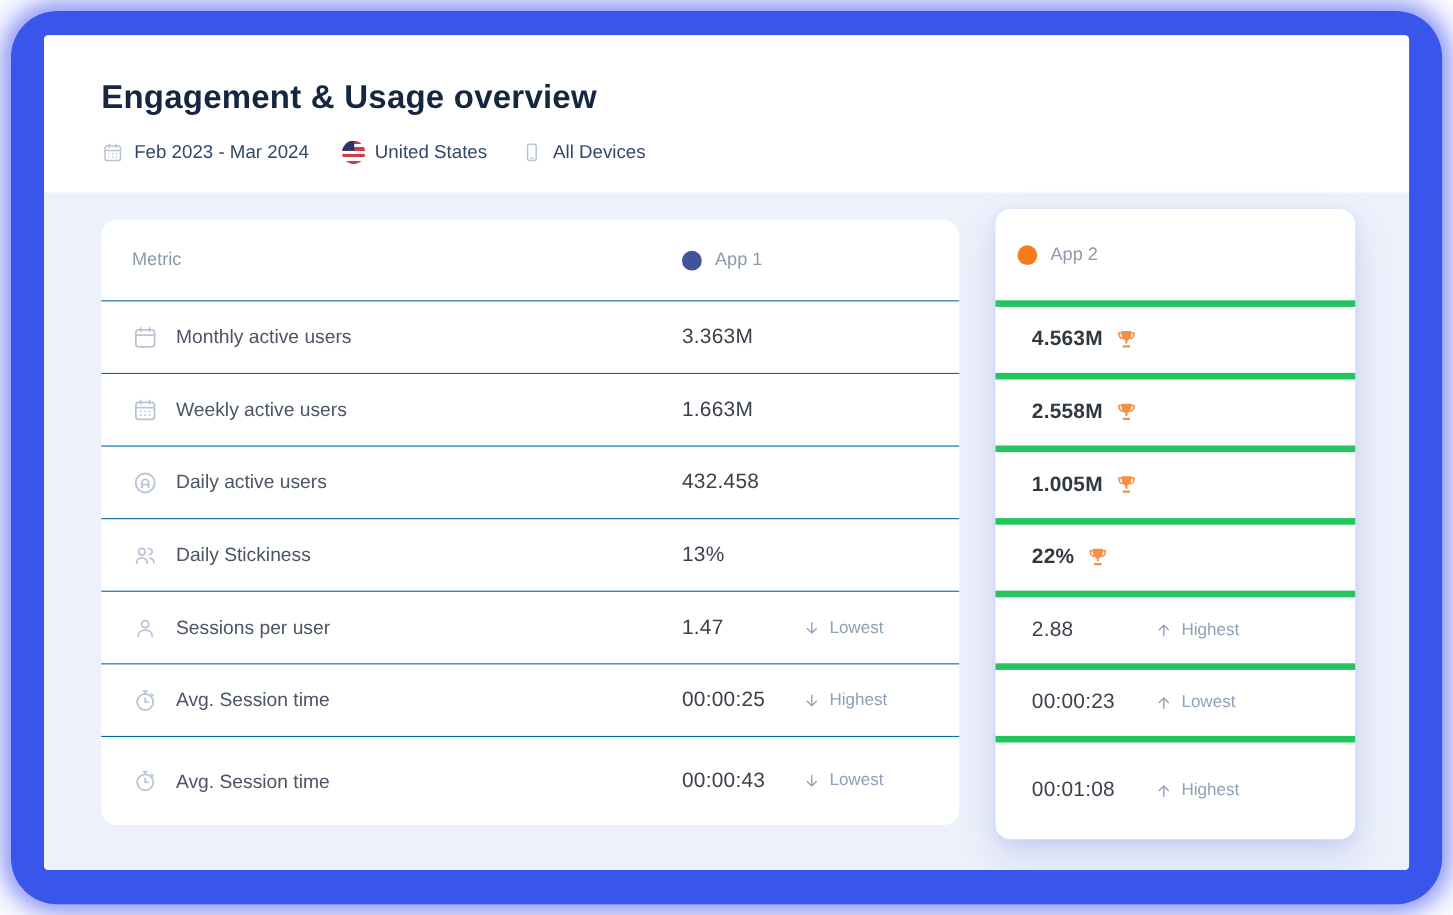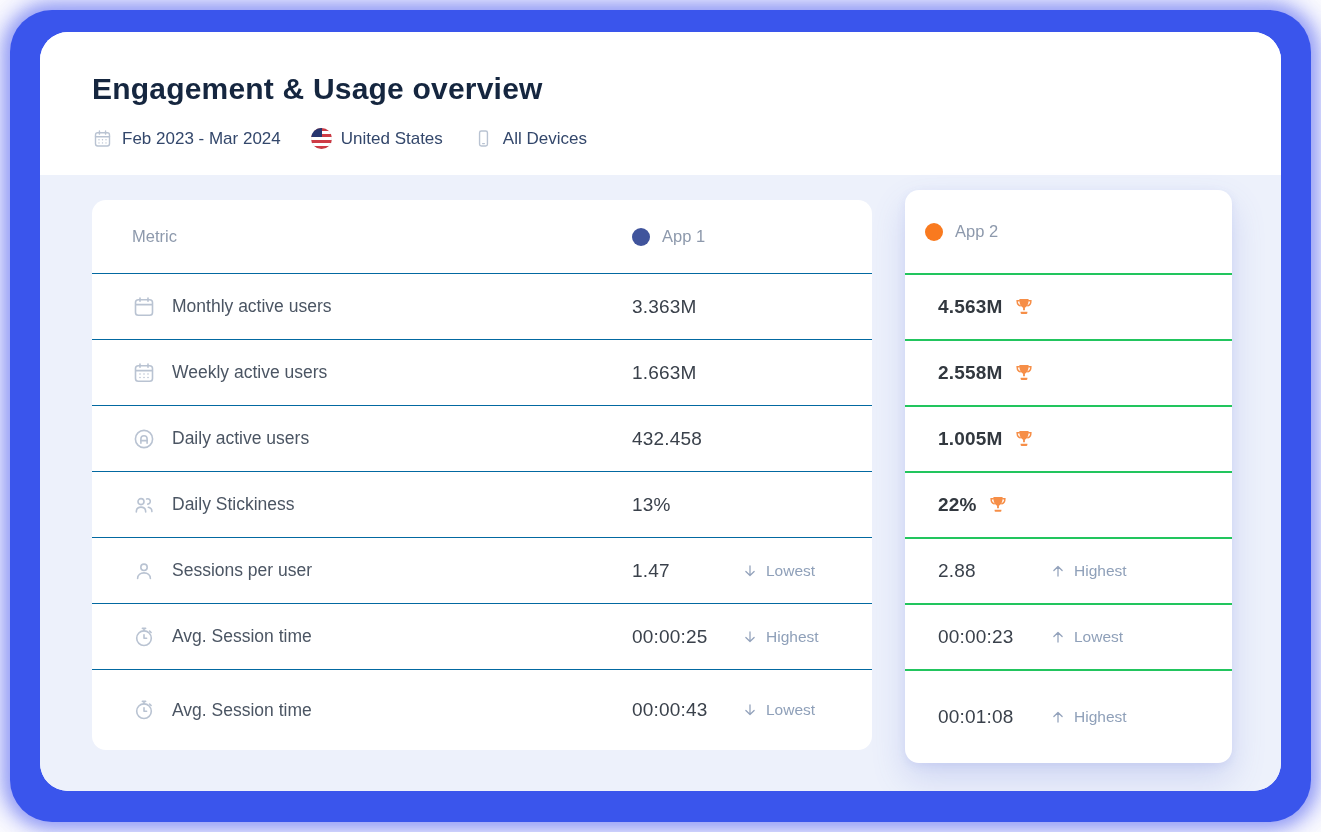--- a/index.html
+++ b/index.html
@@ -9,21 +9,21 @@
     font-family:"Liberation Sans","DejaVu Sans",sans-serif;
     -webkit-font-smoothing:antialiased;
   }
   .frame{
     position:absolute;inset:10px;border-radius:42px;
     background:#3A55EC;
     box-shadow:0 0 16px 7px rgba(80,95,240,.50), 0 0 34px 14px rgba(110,120,245,.28);
   }
   .page{
     position:absolute;left:40px;top:32px;width:1241px;height:759px;
-    background:#fff;border-radius:28px;overflow:hidden;
+    background:#fff;border-radius:4px;overflow:hidden;
   }
   .header{position:absolute;left:0;top:0;right:0;height:143px;background:#fff;}
   .title{
     position:absolute;left:52px;top:40px;
     font-size:30px;font-weight:600;color:#15263F;letter-spacing:.2px;
   }
   .meta{
     position:absolute;left:52px;top:96px;display:flex;align-items:center;gap:30px;
   }
   .meta-item{display:flex;align-items:center;gap:9px;color:#33476B;font-size:17px;}
@@ -41,27 +41,27 @@
   }
   .maincard{
     position:absolute;left:52px;top:25px;width:780px;height:550px;
     background:#fff;border-radius:14px;
   }
   .app2card{
     position:absolute;left:865px;top:15px;width:327px;height:573px;
     background:#fff;border-radius:14px;
     box-shadow:0 16px 34px rgba(84,104,214,.20), 0 3px 10px rgba(84,104,214,.10);
   }
-  .mrow{display:flex;align-items:center;box-sizing:border-box;padding-left:40px;}
+  .mrow{display:flex;align-items:center;box-sizing:border-box;padding-left:28px;}
   .mrow + .mrow{border-top:1px solid #0369a1;}
   .m-header{height:73px;}
   .m-body{height:66px;}
   .m-last{height:81px;align-items:center;}
   .a2row{display:flex;align-items:center;box-sizing:border-box;padding-left:33px;}
-  .a2row + .a2row{border-top:2px solid #22c55e;}
+  .a2row + .a2row{border-top:6px solid #22c55e;}
   .a2-header{height:83px;padding-left:20px;}
   .a2-body{height:66px;}
   .a2-last{height:94px;}
   .col-metric{width:500px;display:flex;align-items:center;gap:16px;}
   .col-value{width:110px;font-size:19px;color:#3A414B;letter-spacing:.2px;}
   .col-value2{width:112px;display:flex;align-items:center;font-size:19px;color:#32383F;}
   .col-value2 .v2{font-weight:700;letter-spacing:.2px;}
   .col-value2 .v2.normal{font-weight:400;color:#3A414B;}
   .col-badge{display:flex;align-items:center;gap:8px;color:#8FA0B9;font-size:15.5px;}
   .hdr-label{color:#8D99AC;font-size:16.5px;}

